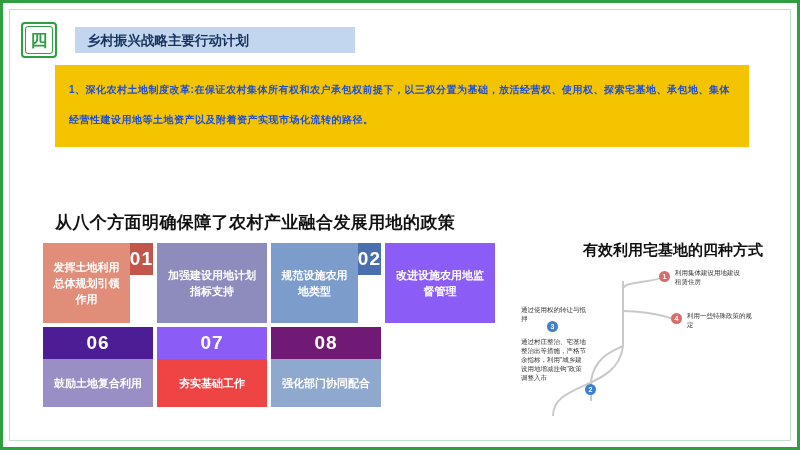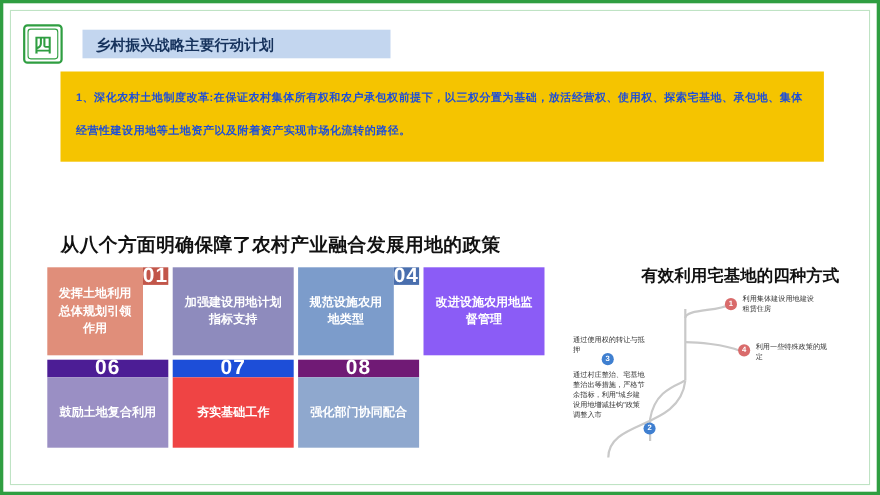--- a/index.html
+++ b/index.html
@@ -129,21 +129,21 @@
     align-items: center;
     justify-content: center;
     text-align: center;
     font-size: 11px;
     line-height: 16px;
     padding: 2px 6px;
     box-sizing: border-box;
     font-weight: bold;
   }
   .card-num {
-    height: 16px;
+    height: 32px;
     display: flex;
     align-items: center;
     justify-content: center;
     font-size: 19px;
     font-weight: bold;
     letter-spacing: 1px;
   }
   .card.row2 {
     flex-direction: column-reverse;
   }
@@ -209,33 +209,33 @@
   <div class="cards">
     <div class="card">
       <div class="card-text" style="background:#e08e7a">发挥土地利用总体规划引领作用</div>
       <div class="card-num" style="background:#c2564a">01</div>
     </div>
     <div class="card">
       <div class="card-text" style="background:#8e8bbd">加强建设用地计划指标支持</div>
     </div>
     <div class="card">
       <div class="card-text" style="background:#7c9ccb">规范设施农用地类型</div>
-      <div class="card-num" style="background:#4a6fae">04</div>
+      <div class="card-num" style="background:#4a6fae">02</div>
     </div>
 
     <div class="card row2">
       <div class="card-text" style="background:#8b5cf6">改进设施农用地监督管理</div>
     </div>
     <div class="card row2">
       <div class="card-text" style="background:#9a8fc4">鼓励土地复合利用</div>
       <div class="card-num" style="background:#4c1d95">06</div>
     </div>
     <div class="card row2">
       <div class="card-text" style="background:#ef4444">夯实基础工作</div>
-      <div class="card-num" style="background:#1d4ed8">07</div>
+      <div class="card-num" style="background:#8b5cf6">07</div>
     </div>
     <div class="card row2">
       <div class="card-text" style="background:#8fa8ce">强化部门协同配合</div>
       <div class="card-num" style="background:#701a75">08</div>
     </div>
   </div>
 
   <div class="diagram">
     <div class="diagram-title">有效利用宅基地的四种方式</div>
 

